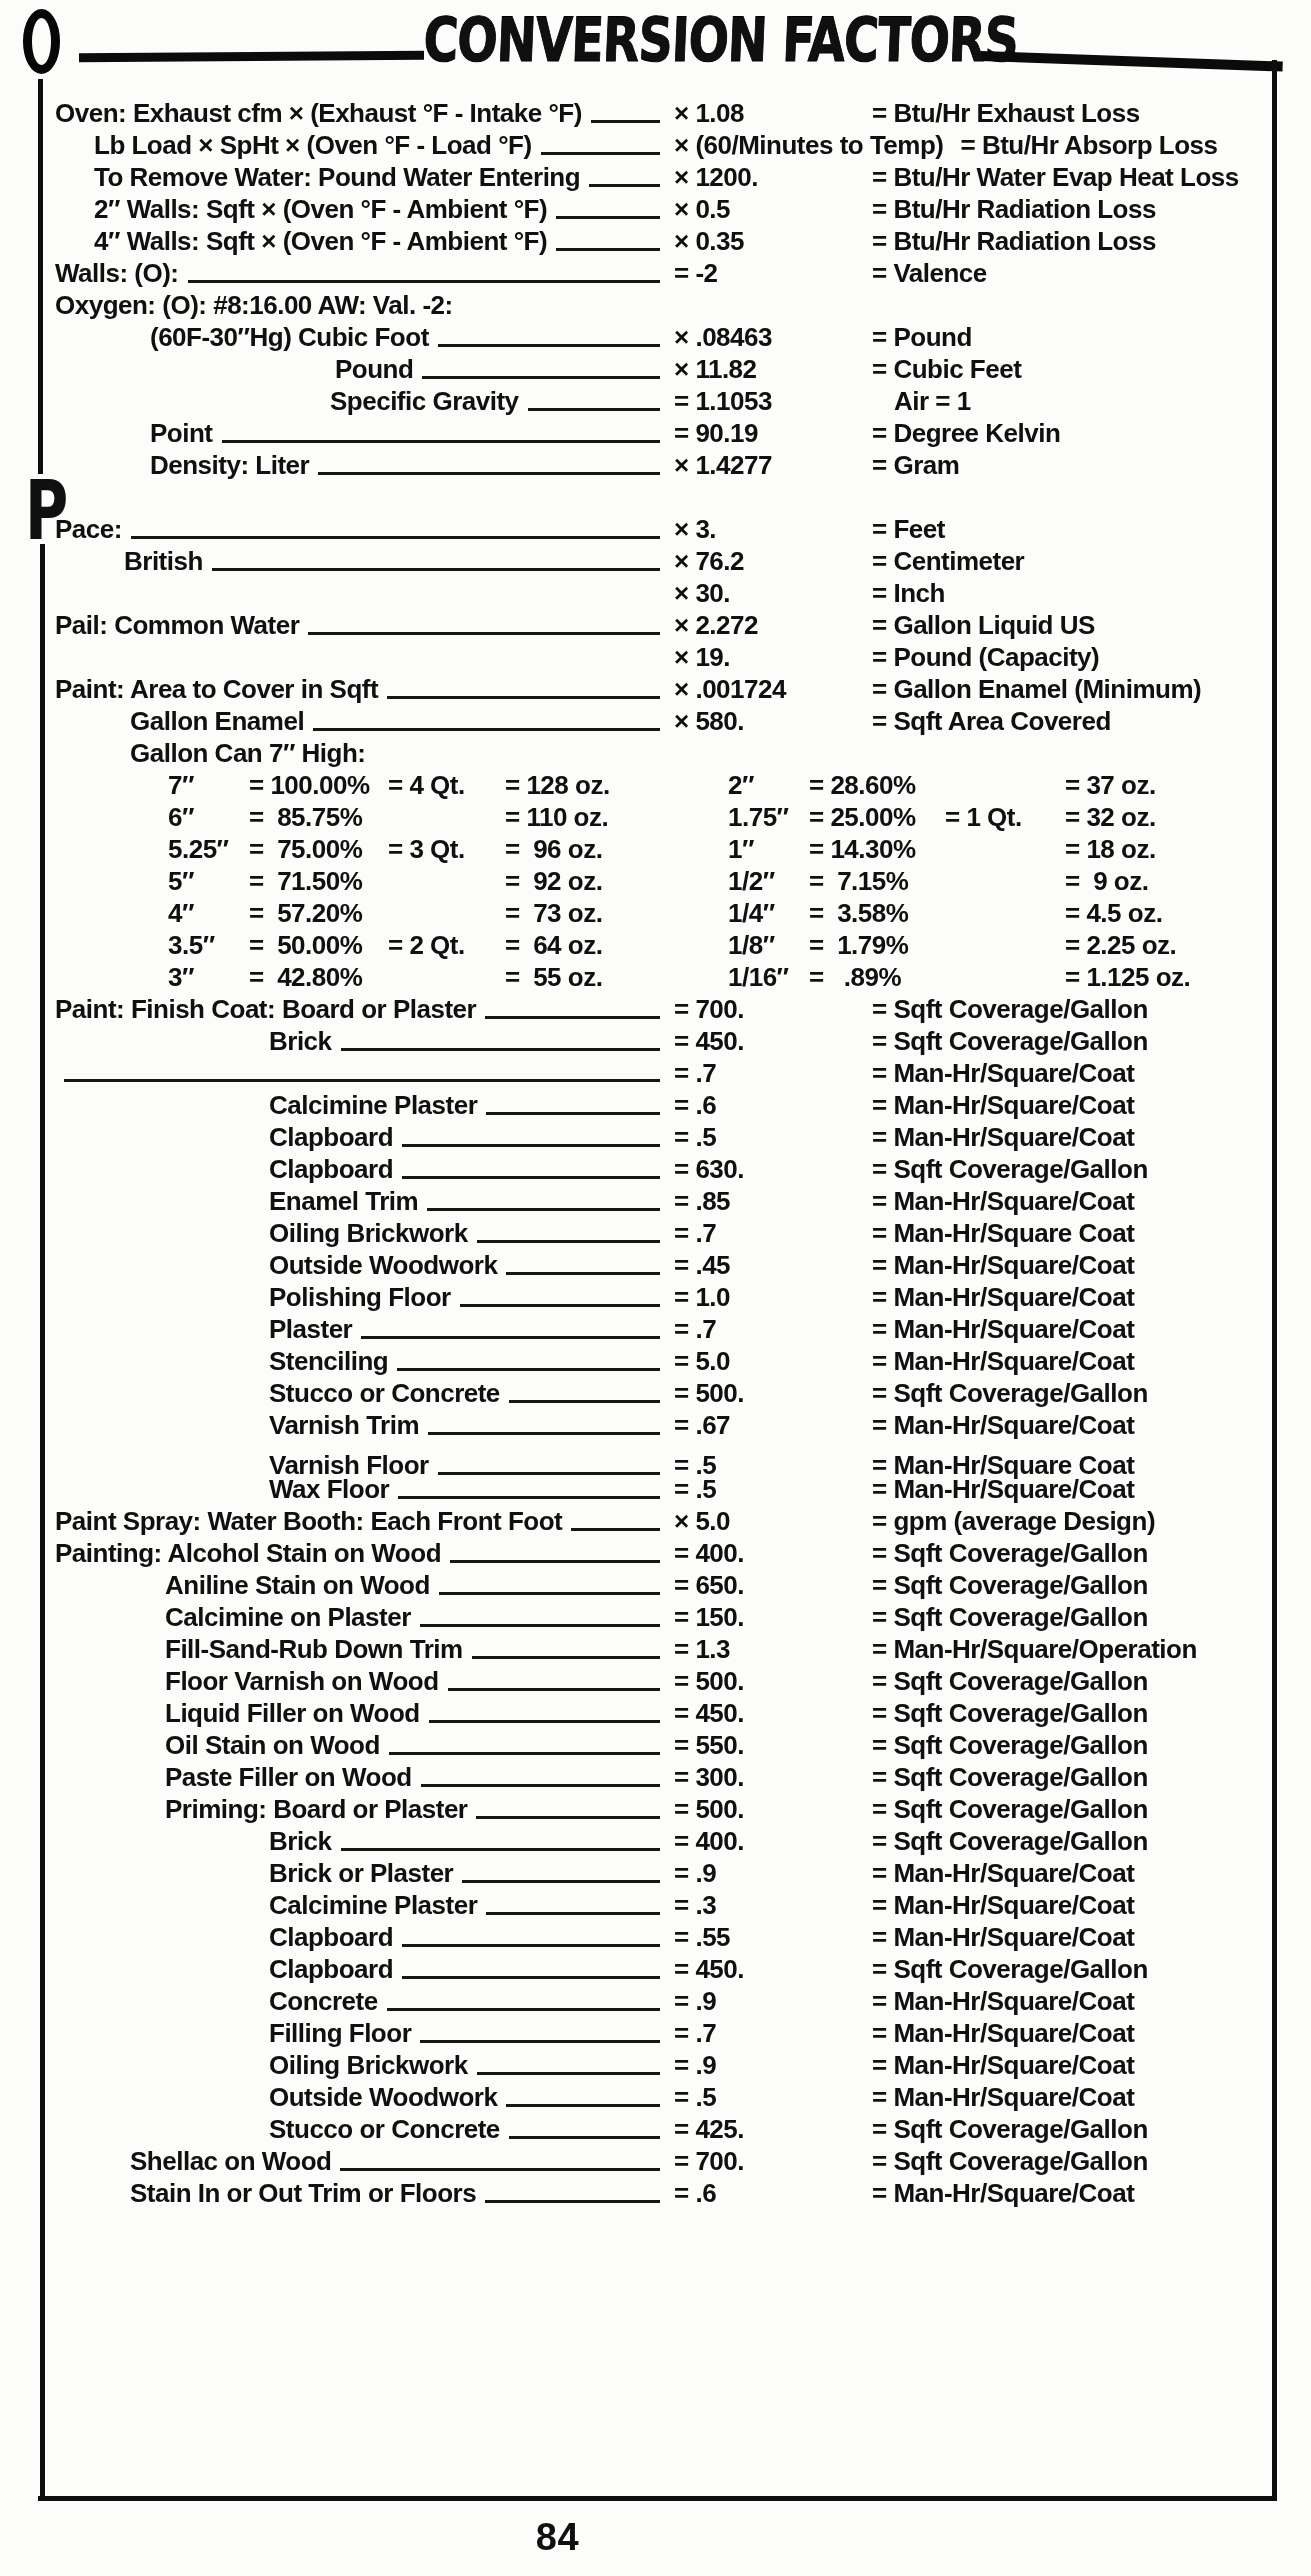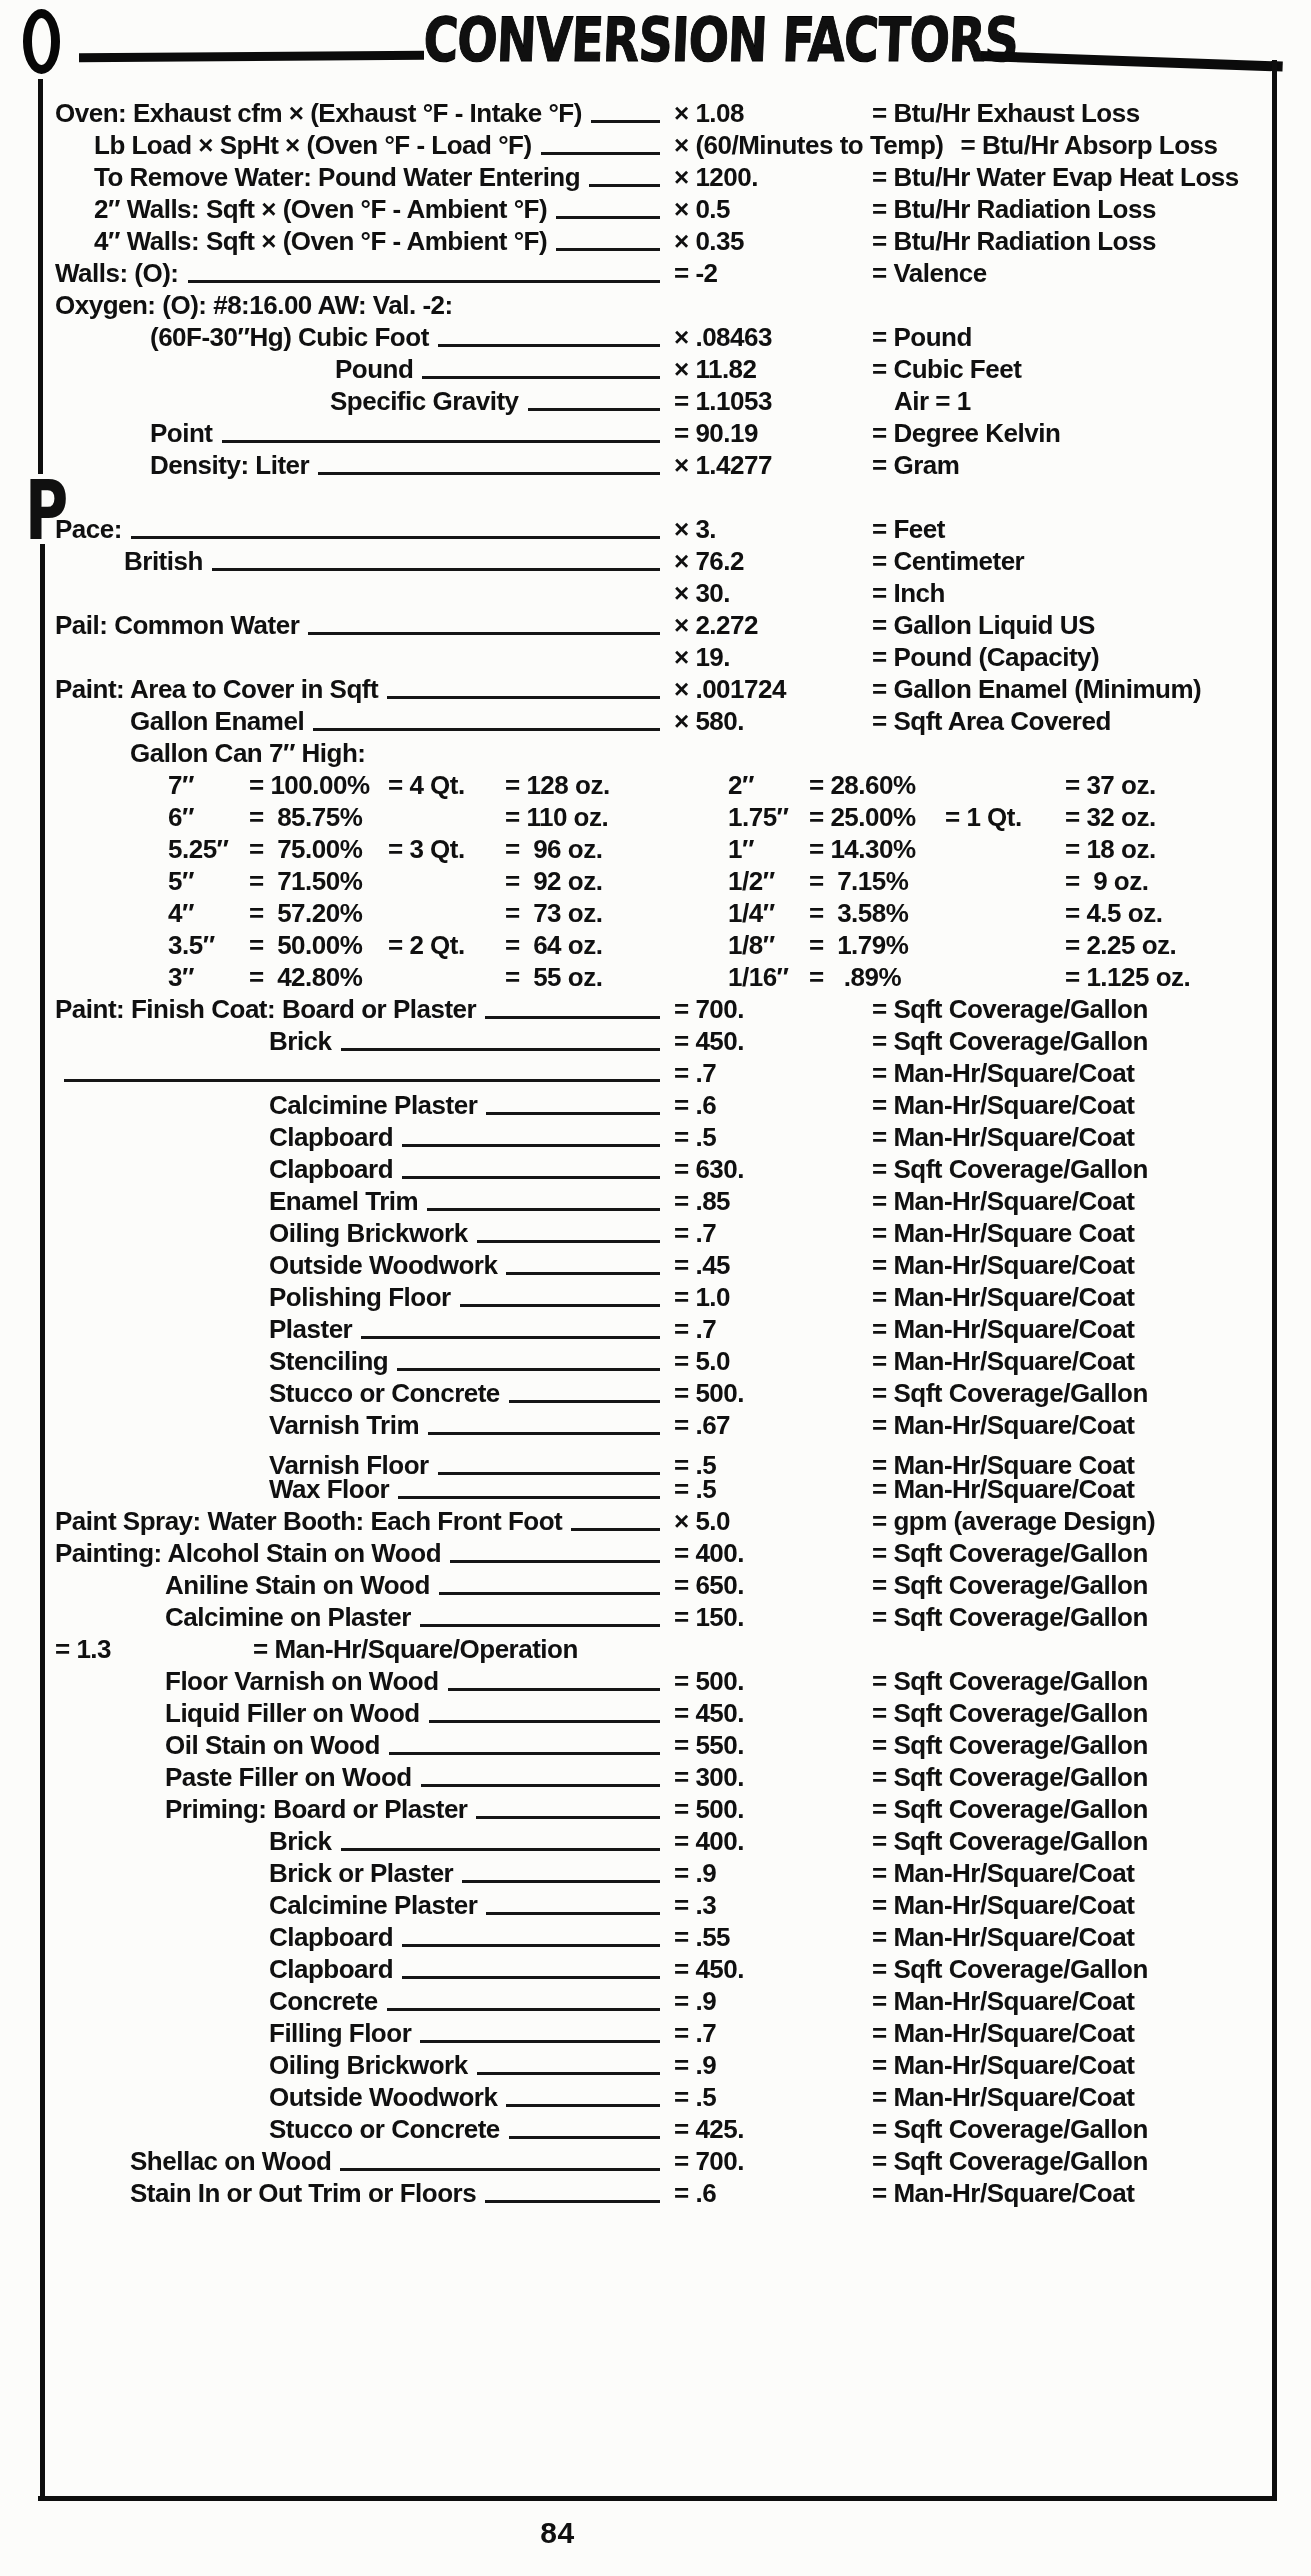--- a/index.html
+++ b/index.html
@@ -66,21 +66,21 @@
   .t2{flex:0 0 139px;}
   .t3{flex:0 0 117px;}
   .t4{flex:0 0 139px;}
   .t5{flex:0 0 81px;margin-left:84px;}
   .t6{flex:0 0 136px;}
   .t7{flex:0 0 120px;}
   .t8{flex:1 1 auto;}
   
   .page-num{
     position:absolute;left:0;top:2516px;width:1115px;text-align:center;
-    font-size:30px;font-weight:700;letter-spacing:0.6px;
+    font-size:38px;font-weight:700;letter-spacing:0.6px;
   }
 </style>
 </head>
 <body>
 
 <div id="page">
 
   <div class="big-letter-o"></div>
   <div class="hdr-line-left"></div>
   <div class="hdr-title">CONVERSION FACTORS</div>
@@ -134,21 +134,21 @@
       <div class="row"><span class="left"><span class="lbl" style="padding-left: 214px;">Plaster</span><span class="blank"></span></span><span class="op">= .7</span><span class="res">= Man-Hr/Square/Coat</span></div>
       <div class="row"><span class="left"><span class="lbl" style="padding-left: 214px;">Stenciling</span><span class="blank"></span></span><span class="op">= 5.0</span><span class="res">= Man-Hr/Square/Coat</span></div>
       <div class="row"><span class="left"><span class="lbl" style="padding-left: 214px;">Stucco or Concrete</span><span class="blank"></span></span><span class="op">= 500.</span><span class="res">= Sqft Coverage/Gallon</span></div>
       <div class="row"><span class="left"><span class="lbl" style="padding-left: 214px;">Varnish Trim</span><span class="blank"></span></span><span class="op">= .67</span><span class="res">= Man-Hr/Square/Coat</span></div>
       <div class="row"><span class="left"><span class="lbl" style="padding-left: 214px; margin-top: 8px;">Varnish Floor</span><span class="blank"></span></span><span class="op">= .5</span><span class="res">= Man-Hr/Square Coat</span></div>
       <div class="row"><span class="left"><span class="lbl" style="padding-left: 214px;">Wax Floor</span><span class="blank"></span></span><span class="op">= .5</span><span class="res">= Man-Hr/Square/Coat</span></div>
       <div class="row"><span class="left"><span class="lbl">Paint Spray: Water Booth: Each Front Foot</span><span class="blank"></span></span><span class="op">× 5.0</span><span class="res">= gpm (average Design)</span></div>
       <div class="row"><span class="left"><span class="lbl">Painting: Alcohol Stain on Wood</span><span class="blank"></span></span><span class="op">= 400.</span><span class="res">= Sqft Coverage/Gallon</span></div>
       <div class="row"><span class="left"><span class="lbl" style="padding-left: 110px;">Aniline Stain on Wood</span><span class="blank"></span></span><span class="op">= 650.</span><span class="res">= Sqft Coverage/Gallon</span></div>
       <div class="row"><span class="left"><span class="lbl" style="padding-left: 110px;">Calcimine on Plaster</span><span class="blank"></span></span><span class="op">= 150.</span><span class="res">= Sqft Coverage/Gallon</span></div>
-      <div class="row"><span class="op">= 1.3</span><span class="res">= Man-Hr/Square/Operation</span></div>
+      <div class="row"><span class="left"><span class="lbl" style="padding-left: 110px;">Fill-Sand-Rub Down Trim</span><span class="blank"></span></span><span class="op">= 1.3</span><span class="res">= Man-Hr/Square/Operation</span></div>
       <div class="row"><span class="left"><span class="lbl" style="padding-left: 110px;">Floor Varnish on Wood</span><span class="blank"></span></span><span class="op">= 500.</span><span class="res">= Sqft Coverage/Gallon</span></div>
       <div class="row"><span class="left"><span class="lbl" style="padding-left: 110px;">Liquid Filler on Wood</span><span class="blank"></span></span><span class="op">= 450.</span><span class="res">= Sqft Coverage/Gallon</span></div>
       <div class="row"><span class="left"><span class="lbl" style="padding-left: 110px;">Oil Stain on Wood</span><span class="blank"></span></span><span class="op">= 550.</span><span class="res">= Sqft Coverage/Gallon</span></div>
       <div class="row"><span class="left"><span class="lbl" style="padding-left: 110px;">Paste Filler on Wood</span><span class="blank"></span></span><span class="op">= 300.</span><span class="res">= Sqft Coverage/Gallon</span></div>
       <div class="row"><span class="left"><span class="lbl" style="padding-left: 110px;">Priming: Board or Plaster</span><span class="blank"></span></span><span class="op">= 500.</span><span class="res">= Sqft Coverage/Gallon</span></div>
       <div class="row"><span class="left"><span class="lbl" style="padding-left: 214px;">Brick</span><span class="blank"></span></span><span class="op">= 400.</span><span class="res">= Sqft Coverage/Gallon</span></div>
       <div class="row"><span class="left"><span class="lbl" style="padding-left: 214px;">Brick or Plaster</span><span class="blank"></span></span><span class="op">= .9</span><span class="res">= Man-Hr/Square/Coat</span></div>
       <div class="row"><span class="left"><span class="lbl" style="padding-left: 214px;">Calcimine Plaster</span><span class="blank"></span></span><span class="op">= .3</span><span class="res">= Man-Hr/Square/Coat</span></div>
       <div class="row"><span class="left"><span class="lbl" style="padding-left: 214px;">Clapboard</span><span class="blank"></span></span><span class="op">= .55</span><span class="res">= Man-Hr/Square/Coat</span></div>
       <div class="row"><span class="left"><span class="lbl" style="padding-left: 214px;">Clapboard</span><span class="blank"></span></span><span class="op">= 450.</span><span class="res">= Sqft Coverage/Gallon</span></div>

